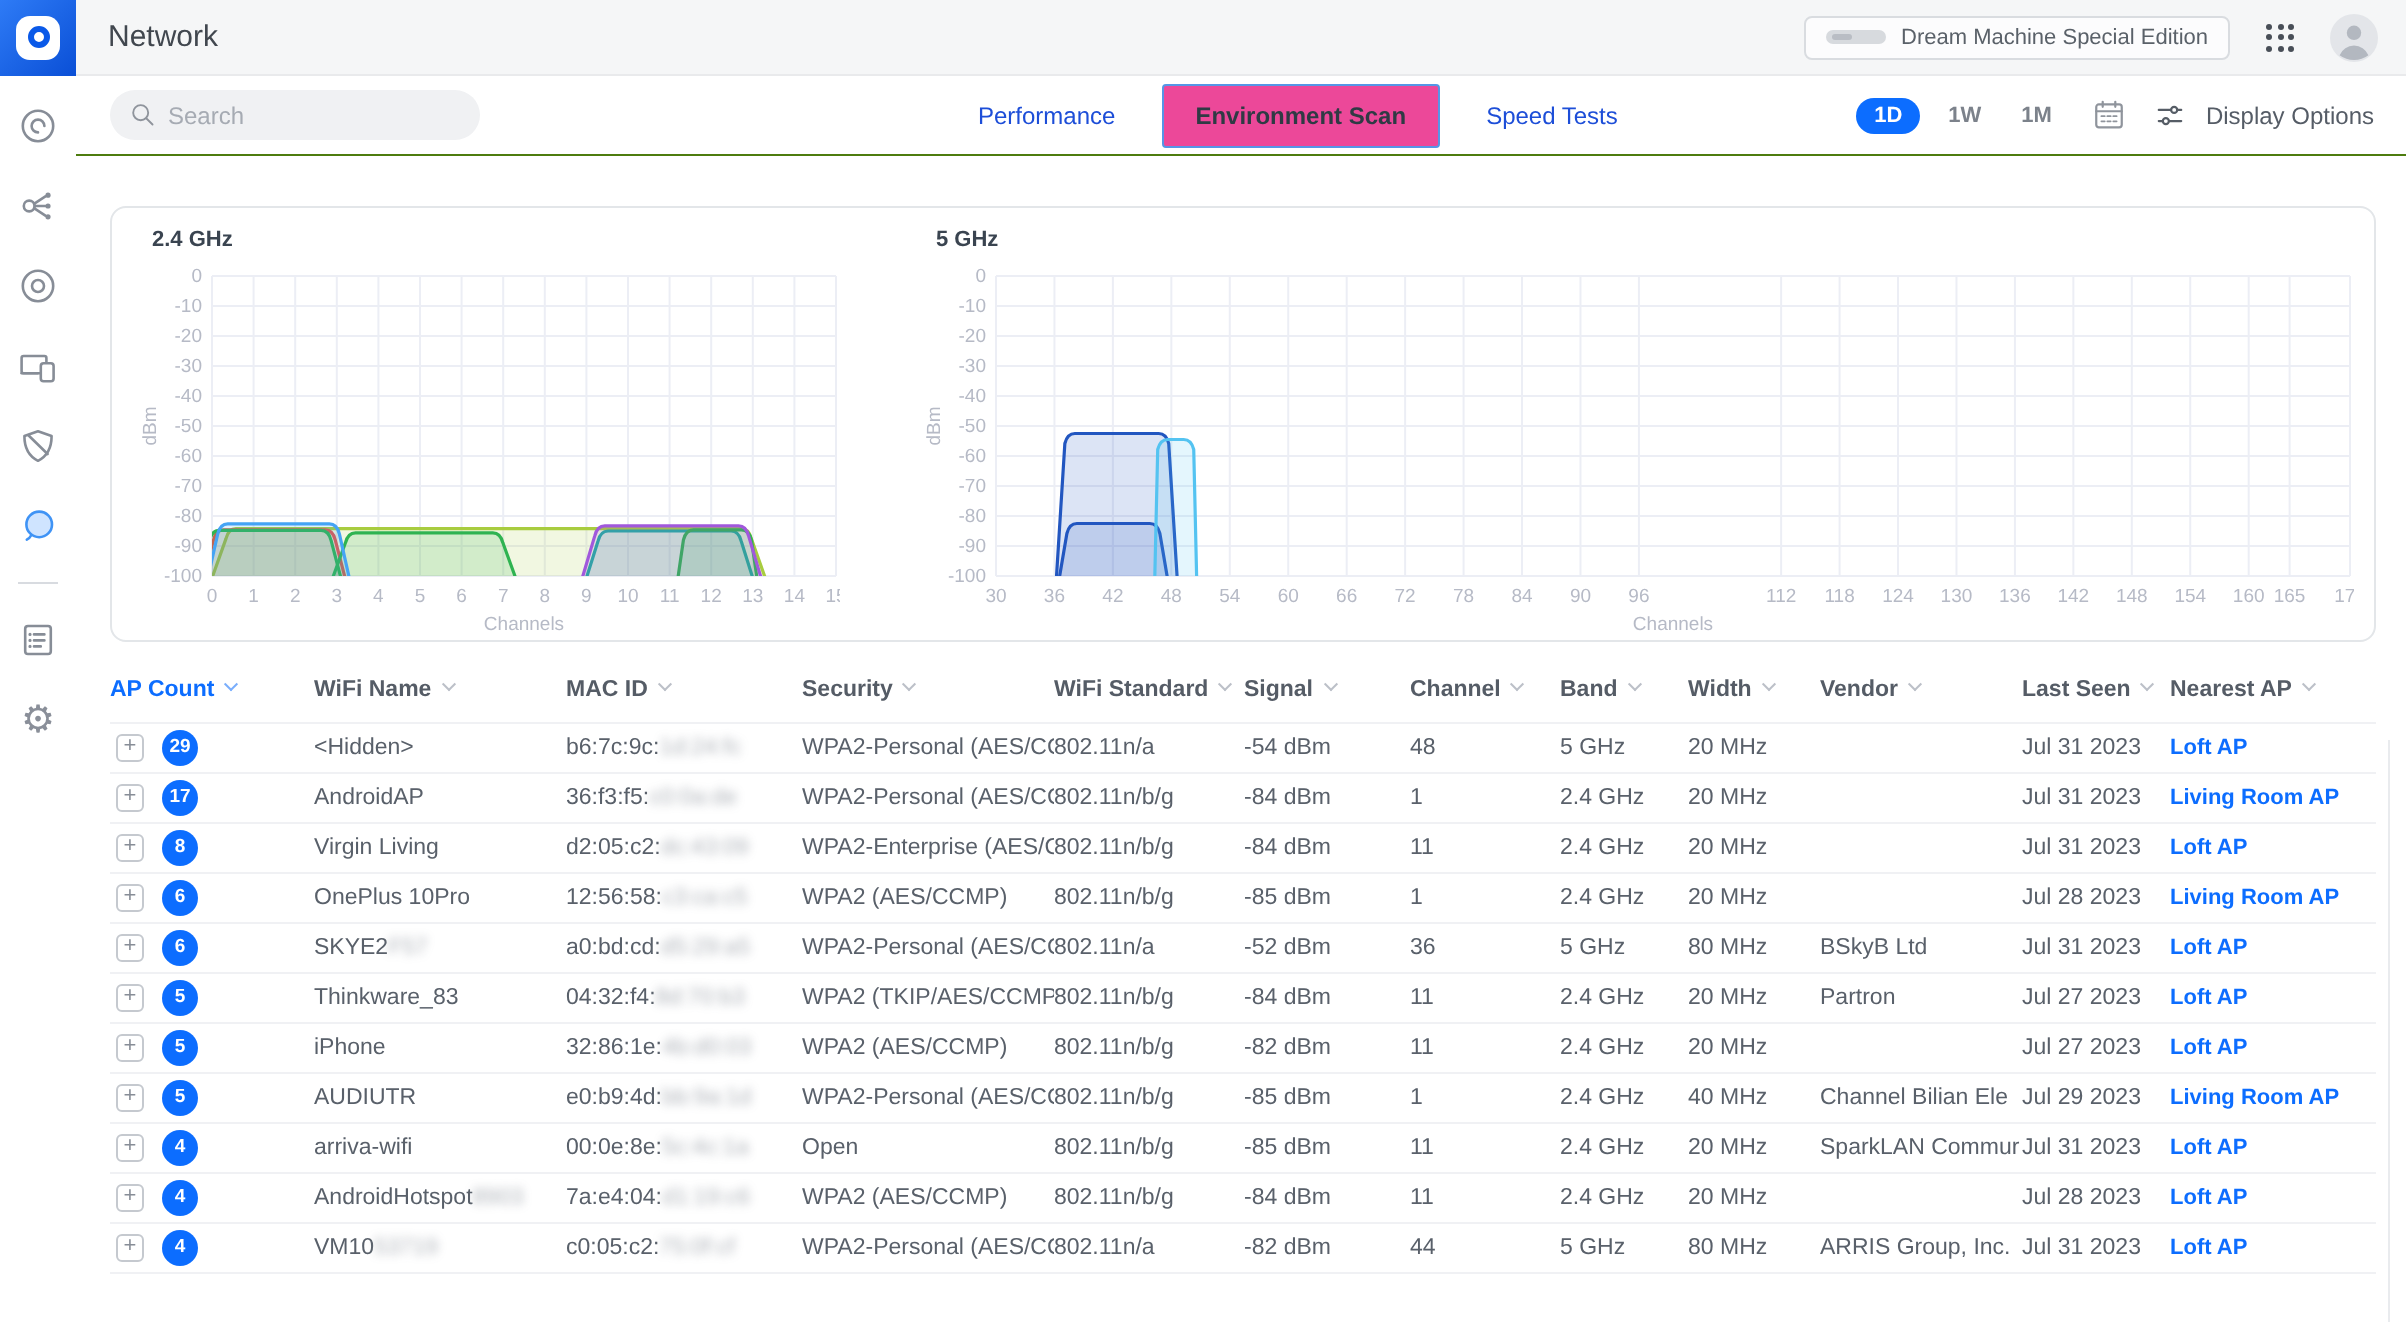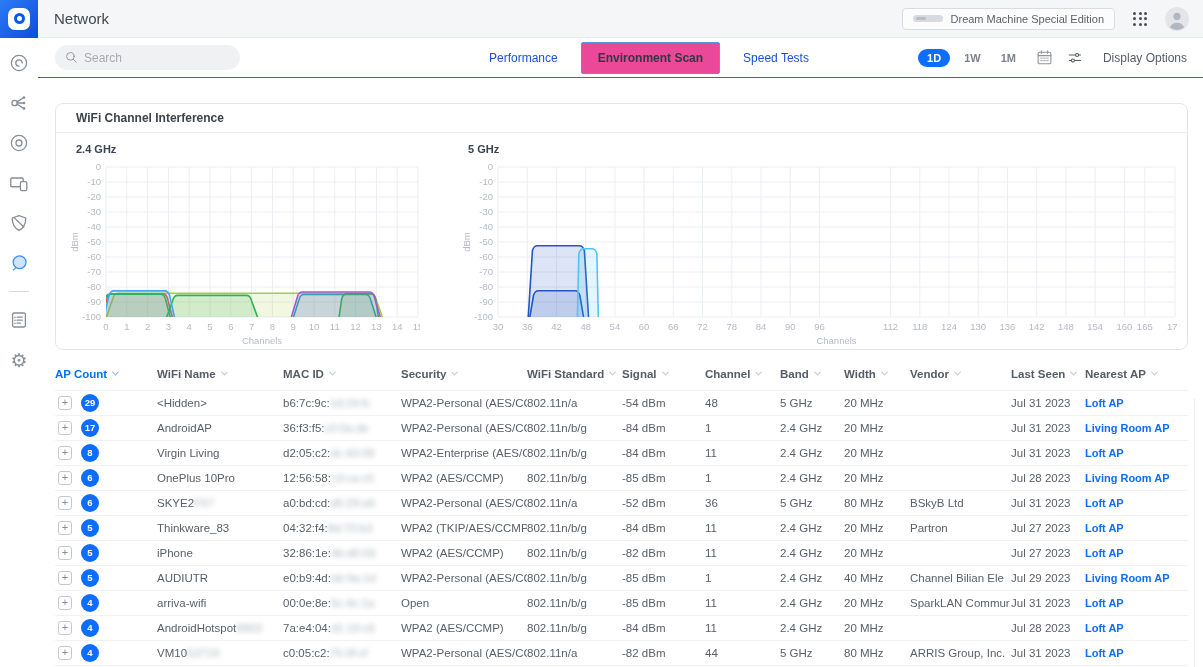--- a/index.html
+++ b/index.html
@@ -46,21 +46,21 @@
   .search-box input { border:none; outline:none; background:transparent; font-size:12px;
                       color:#5a6169; width:140px; font-family:"Liberation Sans",sans-serif; }
   .search-box input::placeholder { color:#a6abb3; }
   .tabs { position:absolute; left:434px; top:0; height:100%; display:flex; align-items:center; }
   .tab { padding:0 17px; font-size:12px; color:#1d4ed8; cursor:pointer; white-space:nowrap; }
   .tab.active { border:1px solid #5596e6; border-radius:2px; background:#ec4899; color:#2f3a44;
                 font-weight:700; padding:8px 16px; margin:0 6px; }
   .toolbar-right { margin-left:auto; display:flex; align-items:center; gap:14px; padding-right:16px; }
   .range-pill { font-size:11px; font-weight:700; color:#7c828b; cursor:pointer; padding:3px 6px; }
   .range-pill.active { background:var(--accent,#0c6dff); color:#fff; border-radius:10px; padding:3px 9px; }
-  .disp-opt { display:flex; align-items:center; gap:20px; cursor:pointer; }
+  .disp-opt { display:flex; align-items:center; gap:10px; cursor:pointer; }
   .disp-opt span { font-size:12px; color:#555c66; }
   .tool-icn { stroke:#8f949c; fill:none; stroke-width:1.3; stroke-linecap:round; }
 
   
   .content { flex:1; overflow:hidden; padding:25px 15px 0 17px; background:#fff; }
   .card { border:1px solid #e3e6e9; border-radius:8px; }
   .card-title { height:29px; line-height:29px; padding-left:20px; border-bottom:1px solid #e8eaec;
                 font-weight:700; font-size:12px; color:#3c434b; }
   .charts-row { display:flex; padding:10px 12px 2px 12px; }
   .chart-block { display:flex; flex-direction:column; }
@@ -218,21 +218,20 @@
               <circle cx="12.6" cy="6.2" r="1.9" fill="#fff"></circle>
               <circle cx="7.4" cy="13.2" r="1.9" fill="#fff"></circle>
             </svg>
             <span>Display Options</span>
           </div>
         </div>
       </div>
 
       <div class="content">
         <div class="card">
-          <div class="card-title">WiFi Channel Interference</div>
           <div class="charts-row">
             <div class="chart-block" style="width:352px;margin-right:40px;">
               <div class="band-label" id="band0">2.4 GHz</div>
               <svg class="chart-svg" id="chart0" width="352" height="188">
                   <defs>
                     <clipPath id="clip0">
                       <rect x="38" y="8" width="312" height="150"></rect>
                     </clipPath>
                   </defs>
                   <g stroke="#eceef5" stroke-width="1">

